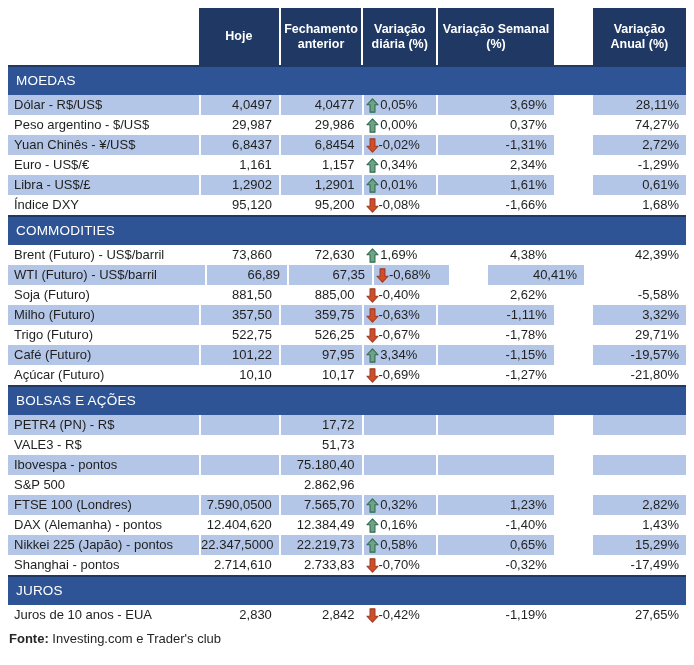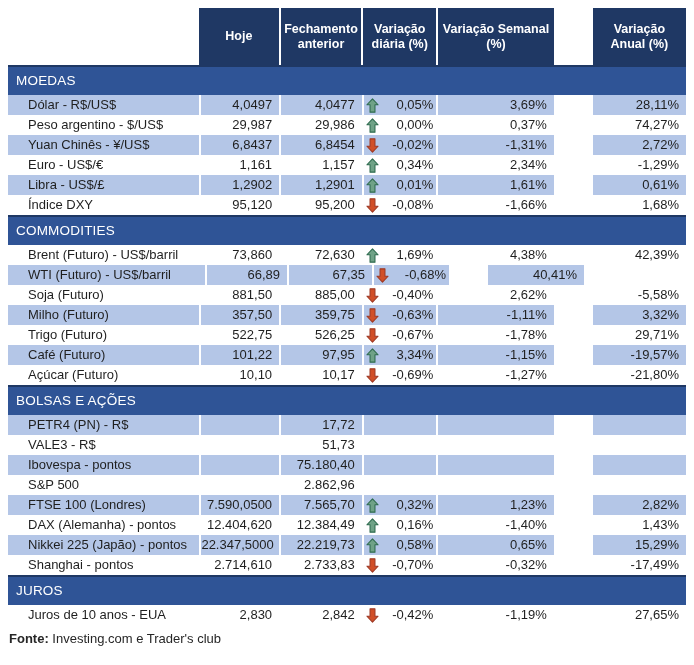--- a/index.html
+++ b/index.html
@@ -43,25 +43,25 @@
 
   
   .row { display:flex; width:678px; height:20px; background:#ffffff; }
   .row.shaded .cell { background:#B4C6E7; }
   .cell {
     height:20px; font-size:13px; line-height:20px;
     background:transparent;
     white-space:nowrap; overflow:hidden;
   }
   .cell + .cell { border-left:2px solid #ffffff; }
-  .cell.label { padding-left:20px; text-align:left; }
+  .cell.label { padding-left:6px; text-align:left; }
   .cell.num   { padding-right:7px; text-align:right; }
   .cell.daily { display:flex; align-items:center; }
   .cell.daily .arrow { width:16px; display:flex; align-items:center; justify-content:flex-start; padding-left:2px; }
-  .cell.daily .val { flex:1; text-align:right; padding-right:3px; }
+  .cell.daily .val { flex:1; text-align:right; padding-right:19px; }
   .arrow svg { display:block; }
 
   
   .fonte { margin:6px 0 16px 1px; font-size:13px; color:#262626; }
   .fonte b { font-weight:bold; }
 </style>
 </head>
 <body>
 
 <div class="sheet">

